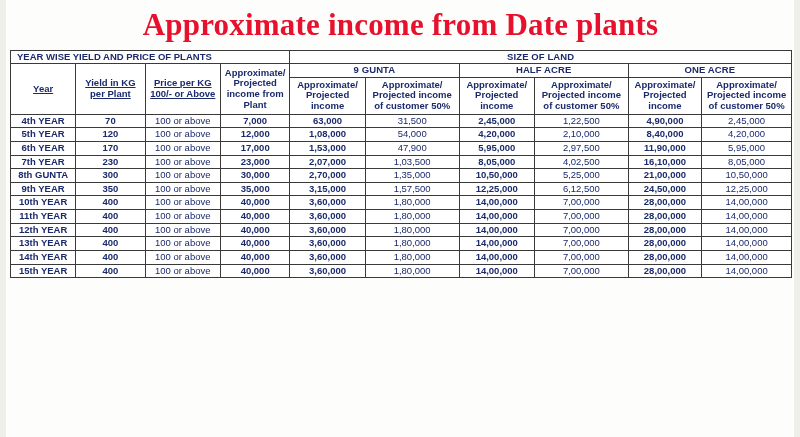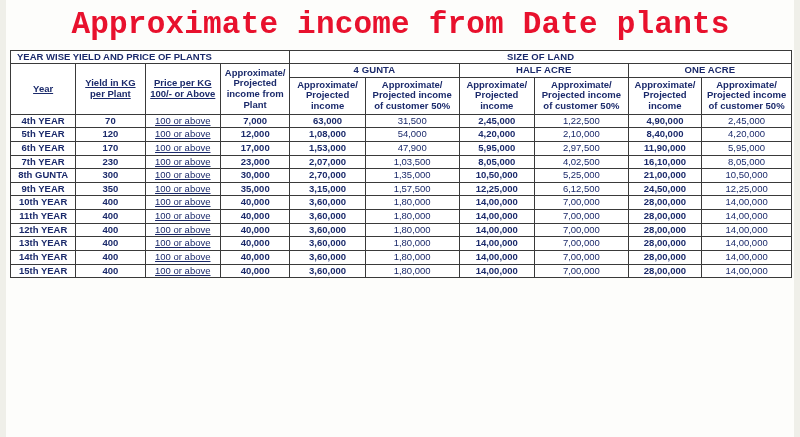--- a/index.html
+++ b/index.html
@@ -22,21 +22,21 @@
     box-sizing: border-box;
   }
   .title {
     text-align: center;
     color: #e8112d;
     font-size: 31px;
     font-weight: bold;
     letter-spacing: 0.2px;
     padding: 9px 0 8px 1px;
     line-height: 1.05;
-    font-family: Liberation Mono, monospace;
+    font-family: Liberation Serif, serif;
   }
   .table-wrap {
     margin: 0 7px 0 10px;
   }
   table.main {
     border-collapse: collapse;
     width: 782px;
     table-layout: fixed;
     background: #ffffff;
   }
@@ -86,21 +86,20 @@
     font-weight: bold;
     font-size: 10px;
   }
   td.num {
     font-size: 9.6px;
   }
   td.left-num {
     font-size: 9.6px;
     text-align: left;
     padding-left: 5px;
-    text-decoration: underline;
   }
   .edge-left, .edge-right {
     position: absolute;
     top: 0;
     bottom: 0;
     width: 6px;
     background: #efefe9;
   }
   .edge-left { left: 0; }
   .edge-right { right: 0; }
@@ -131,21 +130,21 @@
       <thead>
         <tr>
           <td colspan="4" class="hdr-red-left">YEAR WISE YIELD AND PRICE OF PLANTS</td>
           <td colspan="6" class="hdr-red">SIZE OF LAND</td>
         </tr>
         <tr>
           <td rowspan="2" class="col-head">Year</td>
           <td rowspan="2" class="col-head">Yield in KG per Plant</td>
           <td rowspan="2" class="col-head">Price per KG 100/- or Above</td>
           <td rowspan="2" class="col-head-sm">Approximate/ Projected income from Plant</td>
-          <td colspan="2" class="hdr-red">4 GUNTA</td>
+          <td colspan="2" class="hdr-red">9 GUNTA</td>
           <td colspan="2" class="hdr-red">HALF ACRE</td>
           <td colspan="2" class="hdr-red">ONE ACRE</td>
         </tr>
         <tr>
           <td class="col-head-sm">Approximate/ Projected income</td>
           <td class="col-head-sm">Approximate/ Projected income of customer 50%</td>
           <td class="col-head-sm">Approximate/ Projected income</td>
           <td class="col-head-sm">Approximate/ Projected income of customer 50%</td>
           <td class="col-head-sm">Approximate/ Projected income</td>
           <td class="col-head-sm">Approximate/ Projected income of customer 50%</td>

